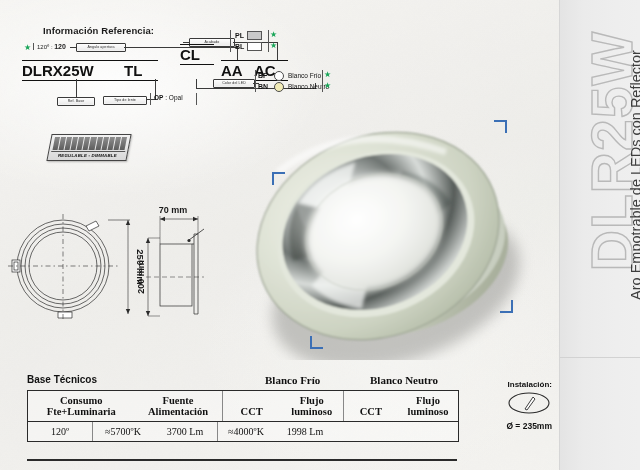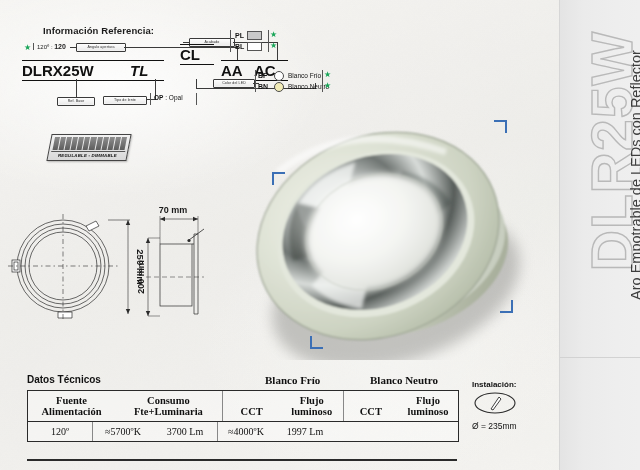--- a/index.html
+++ b/index.html
@@ -55,21 +55,21 @@
     font-size:9.5px;font-weight:bold;color:#1b1b1b;letter-spacing:.1px;padding-left:16px;
   }
   .codecell{
     position:absolute;
     font-weight:bold;color:#111;
     text-align:left;
     border-top:1.6px solid #111;border-bottom:1.6px solid #111;
     line-height:1.05;
   }
   #c-main{left:22px;top:60px;width:108px;font-size:15px;padding:2px 0 1px;}
-  #c-tl{left:130px;top:60px;width:34px;font-size:15px;padding:2px 0 1px;font-style:italic;}
+  #c-tl{left:124px;top:60px;width:34px;font-size:15px;padding:2px 0 1px;}
   #c-cl{left:180px;top:44px;width:34px;font-size:15px;padding:2px 0 1px;}
   #c-aa{left:221px;top:60px;width:34px;font-size:15px;padding:2px 0 1px;}
   #c-ac{left:254px;top:60px;width:34px;font-size:15px;padding:2px 0 1px;}
 
   .tag{
     position:absolute;
     background:linear-gradient(#fdfdfd,#e9e9e9);
     border:1px solid #3a3a3a;
     border-radius:1px;
     font-size:3.6px;color:#2b2b2b;
@@ -166,23 +166,23 @@
   .c3{width:62px;}
   .c4{width:58px;}
   .c5{width:62px;}
   .c6{width:54px;}
   .c7{width:60px;}
   .vsep{border-left:1px solid #888;}
 
   #bottomrule{position:absolute;left:27px;top:459px;width:430px;height:1.5px;background:#2a2a2a;}
 
   
-  #install{position:absolute;left:472px;top:380px;width:80px;text-align:left;}
+  #install{position:absolute;left:472px;top:380px;width:80px;text-align:right;}
   #install .lbl{font-size:8px;font-weight:bold;color:#111;}
-  #install .dia{font-size:8.5px;font-weight:normal;color:#111;margin-top:2px;}
+  #install .dia{font-size:8.5px;font-weight:bold;color:#111;margin-top:2px;}
 </style>
 </head>
 <body>
 
 <div id="sheet">
 
   <svg id="speckle" viewBox="0 0 640 470" preserveAspectRatio="none">
     <defs>
       <filter id="grain">
         <feTurbulence type="fractalNoise" baseFrequency="0.9" numOctaves="3" seed="7"></feTurbulence>
@@ -428,51 +428,51 @@
 
       <path d="M60,64 q70,-54 168,-20" stroke="#ffffff" stroke-width="7" fill="none" opacity="0.55" filter="url(#soft)"></path>
     </g>
   </svg>
 
   <div class="cropmark" id="cm1"></div>
   <div class="cropmark" id="cm2"></div>
   <div class="cropmark" id="cm3"></div>
   <div class="cropmark" id="cm4"></div>
 
-  <div id="dt-title">Datos Técnicos</div>
+  <div id="dt-title">Base Técnicos</div>
   <div id="cw-title">Blanco Frío</div>
   <div id="nw-title">Blanco Neutro</div>
 
   <div id="table">
     <div class="hrow">
+      <div class="cell c2">
+        <span>Consumo</span><br><span>Fte+Luminaria</span>
+      </div>
       <div class="cell c1">
         <span>Fuente</span><br><span>Alimentación</span>
-      </div>
-      <div class="cell c2">
-        <span>Consumo</span><br><span>Fte+Luminaria</span>
       </div>
       <div class="cell c4 vsep">
         <br><span>CCT</span>
       </div>
       <div class="cell c5">
         <span>Flujo</span><br><span>luminoso</span>
       </div>
       <div class="cell c6 vsep">
         <br><span>CCT</span>
       </div>
       <div class="cell c7">
         <span>Flujo</span><br><span>luminoso</span>
       </div>
     </div>
     <div class="drow">
       <div class="cell c3">120º</div>
       <div class="cell c4 vsep">≈5700ºK</div>
       <div class="cell c5">3700 Lm</div>
       <div class="cell c6 vsep">≈4000ºK</div>
-      <div class="cell c7">1997 Lm</div>
+      <div class="cell c7">1998 Lm</div>
     </div>
   </div>
   <div id="bottomrule"></div>
 
   <div id="install">
     <div class="lbl">Instalación:</div>
     <svg width="46" height="24" viewBox="0 0 46 24" style="margin:2px 0 0;">
       <ellipse cx="23" cy="12" rx="20" ry="10" fill="none" stroke="#2a2a2a" stroke-width="1.1"></ellipse>
       <path d="M19,18 L27,6 L29,8 L21,19 Z" fill="#ffffff" stroke="#2a2a2a" stroke-width="0.9"></path>
     </svg>

